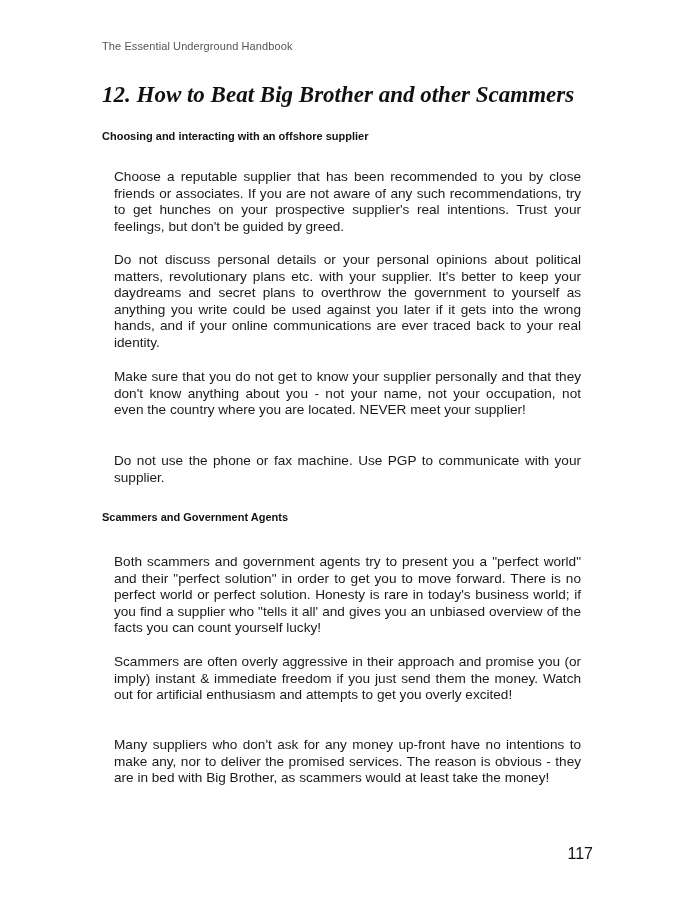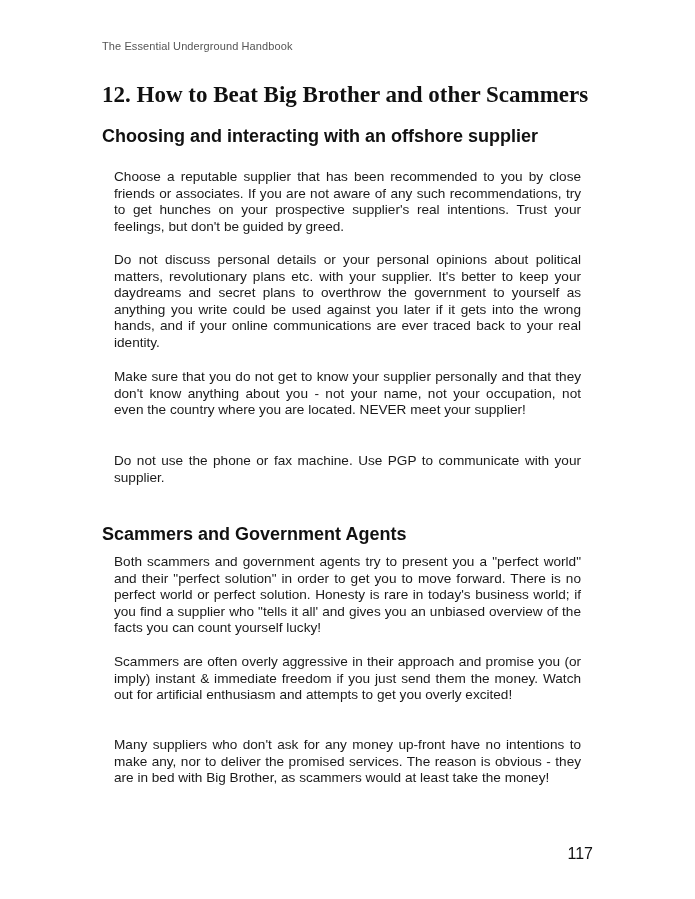--- a/index.html
+++ b/index.html
@@ -33,35 +33,36 @@
       position: absolute;
       left: 102px;
       top: 82px;
       width: 520px;
       margin: 0;
       font-family: "Liberation Serif", serif;
       font-weight: bold;
       font-size: 23px;
       color: #111111;
       white-space: nowrap;
+      font-style: italic;
     }
     .section {
       position: absolute;
       left: 102px;
       width: 491px;
       font-family: "Liberation Sans", sans-serif;
       font-size: 13.6px;
       line-height: 16.6px;
       color: #1a1a1a;
     }
     .section-heading {
       margin: 0;
       font-family: "Liberation Sans", sans-serif;
       font-weight: bold;
-      font-size: 18px;
+      font-size: 11px;
       line-height: 16px;
       color: #111111;
     }
     .para {
       margin: 12px;
       text-align: justify;
       text-align-last: left;
     }
     .page-number {
       position: absolute;
@@ -96,21 +97,21 @@
   </div>
 
   <div class="section" style="top:357px;">
     <p class="para">Make sure that you do not get to know your supplier personally and that they don't know anything about you - not your name, not your occupation, not even the country where you are located. NEVER meet your supplier!</p>
   </div>
 
   <div class="section" style="top:441px;">
     <p class="para">Do not use the phone or fax machine. Use PGP to communicate with your supplier.</p>
   </div>
 
-  <div class="section" style="top:509px;margin-top:17px;">
+  <div class="section" style="top:509px;">
     <h2 class="section-heading">Scammers and Government Agents</h2>
   </div>
 
   <div class="section" style="top:542px;">
     <p class="para">Both scammers and government agents try to present you a "perfect world" and their "perfect solution" in order to get you to move forward. There is no perfect world or perfect solution. Honesty is rare in today's business world; if you find a supplier who "tells it all' and gives you an unbiased overview of the facts you can count yourself lucky!</p>
   </div>
 
   <div class="section" style="top:642px;">
     <p class="para">Scammers are often overly aggressive in their approach and promise you (or imply) instant &amp; immediate freedom if you just send them the money. Watch out for artificial enthusiasm and attempts to get you overly excited!</p>
   </div>

